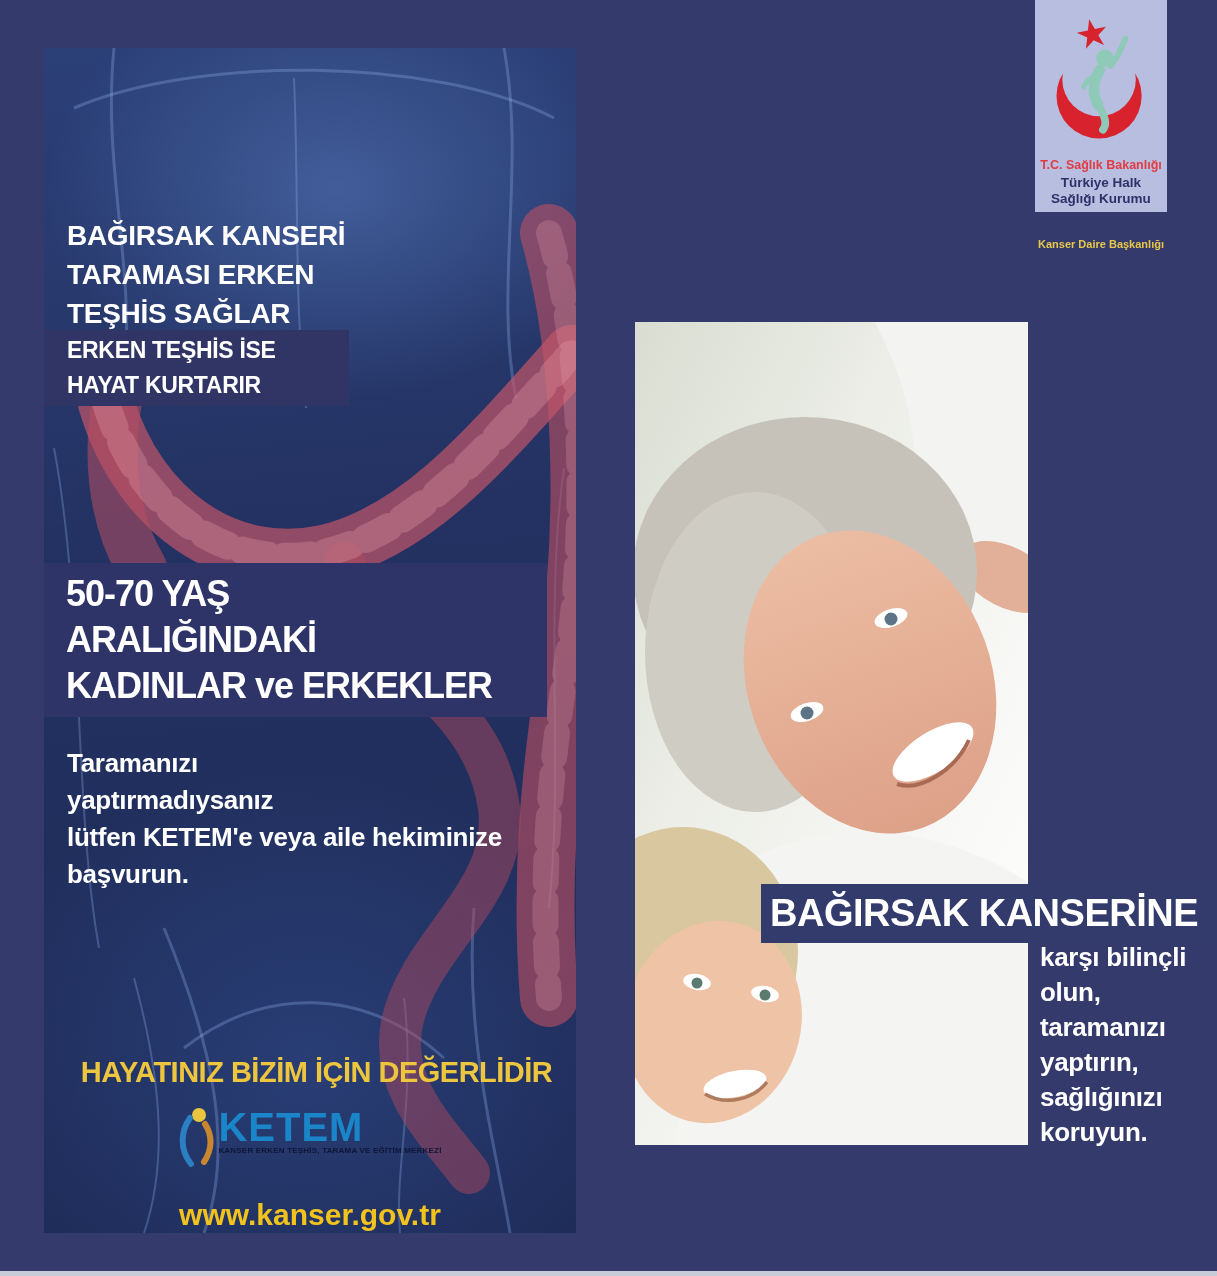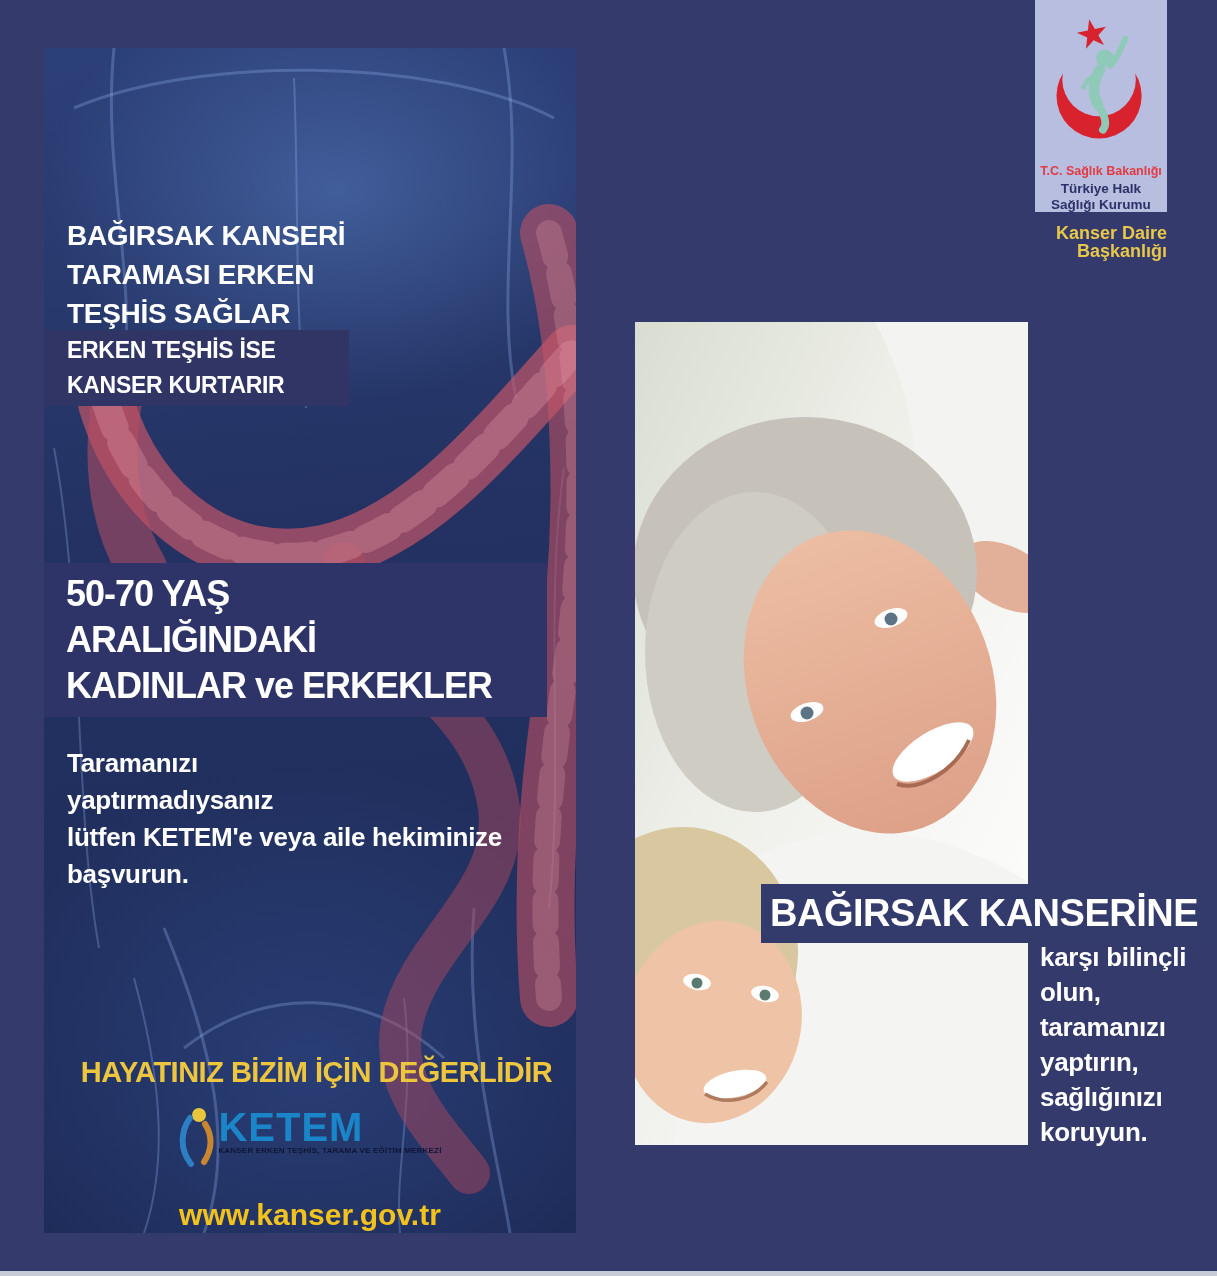--- a/index.html
+++ b/index.html
@@ -48,23 +48,23 @@
   .ketem-tag{color:#101538; font-size:8px; font-weight:700; letter-spacing:.2px; margin-top:-2px;}
   .website{
     position:absolute; left:0; right:0; top:1150px; text-align:center;
     color:#f2c31d; font-size:30px; font-weight:700;
   }
   
   .ministry{position:absolute; left:1035px; top:0; width:132px; text-align:center;}
   .ministry-box{
     width:132px; height:212px; background:#b7bedf; box-sizing:border-box; padding-top:2px;
   }
-  .min-line1{color:#e23b44; font-size:12.5px; font-weight:700; margin-top:8px;}
+  .min-line1{color:#e23b44; font-size:12.5px; font-weight:700; margin-top:2px;}
   .min-line2{color:#2c3168; font-size:13.5px; font-weight:700; line-height:16px; margin-top:3px; padding:0 6px;}
-  .min-line3{color:#e8c84a; font-size:18px; font-weight:700; line-height:18px; margin-top:12px;text-align:right;}
+  .min-line3{color:#e8c84a; font-size:11px; font-weight:700; line-height:18px; margin-top:23px;}
   
   .photo{position:absolute; left:635px; top:322px; width:393px; height:823px; margin:0; overflow:hidden; z-index:1;}
   
   .banner{
     position:absolute; left:761px; top:884px; right:0; height:59px; z-index:2;
     background:#333a6c; display:flex; align-items:center; padding-left:9px; box-sizing:border-box;
   }
   .banner-text{color:#fff; font-size:38px; font-weight:700; letter-spacing:-.5px; white-space:nowrap;}
   .message{
     position:absolute; left:1040px; top:940px; width:175px; z-index:2;
@@ -105,21 +105,21 @@
     </svg>
 
     <div class="panel-title">
       <div>BAĞIRSAK KANSERİ</div>
       <div>TARAMASI ERKEN</div>
       <div>TEŞHİS SAĞLAR</div>
     </div>
 
     <div class="erken-box">
       <div>ERKEN TEŞHİS İSE</div>
-      <div>KANSER KURTARIR</div>
+      <div>HAYAT KURTARIR</div>
     </div>
 
     <div class="age-box">
       <div>50-70 YAŞ</div>
       <div>ARALIĞINDAKİ</div>
       <div>KADINLAR ve ERKEKLER</div>
     </div>
 
     <div class="cta-text">
       <div>Taramanızı</div>

